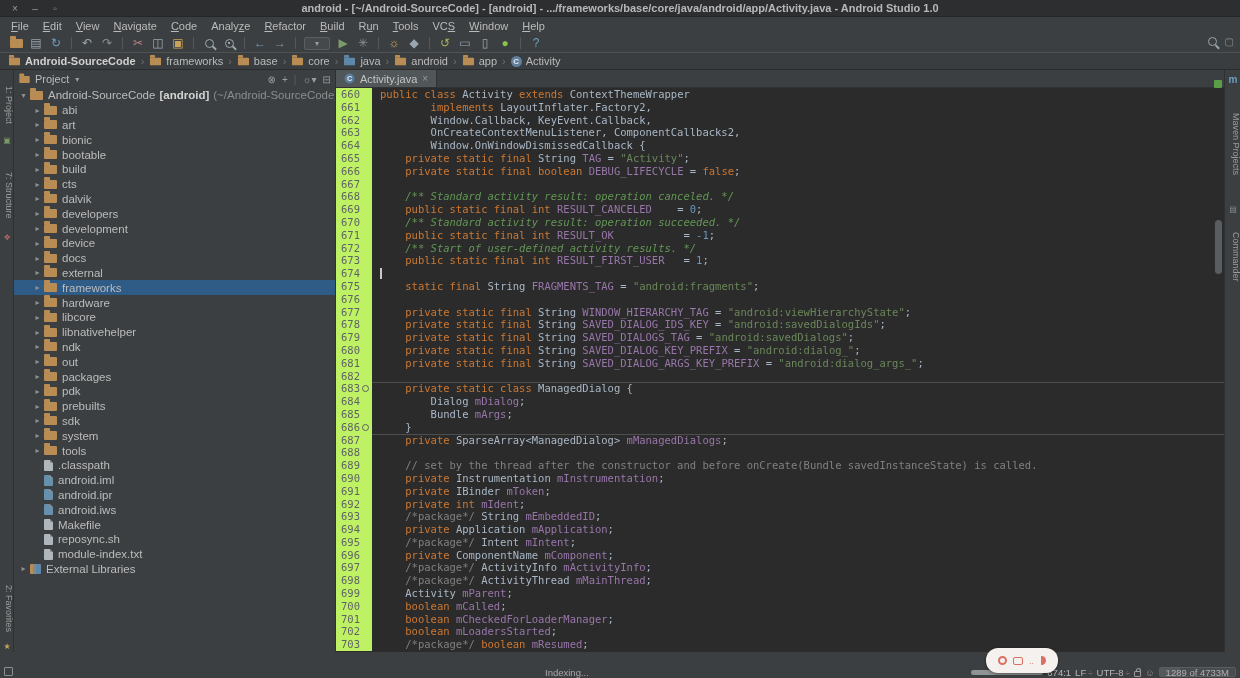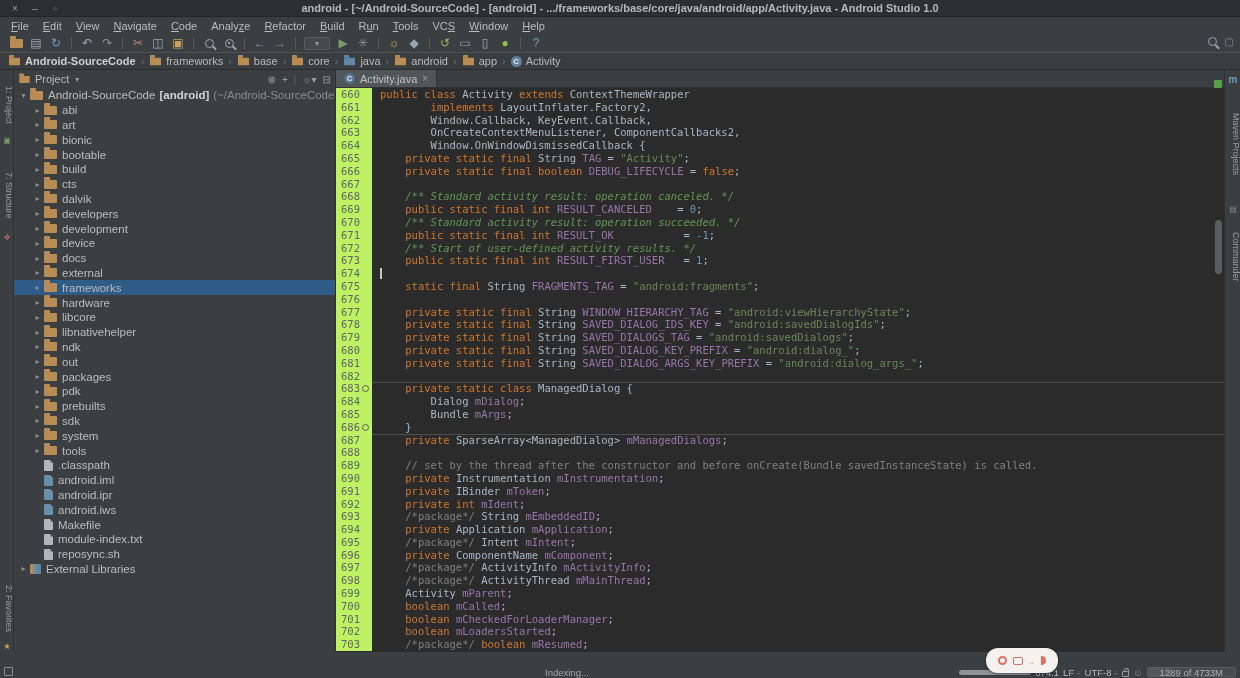--- a/index.html
+++ b/index.html
@@ -118,21 +118,21 @@
   #statusbar { position:absolute; left:0; top:666px; width:1240px; height:12px; background:#3c3f41;
     font-size:9.5px; color:#b6b6b6; }
   #st-toggle { position:absolute; left:4px; top:1px; }
   #st-indexing { position:absolute; left:545px; top:1px; color:#a8a8a8;}
   #st-right { position:absolute; right:4px; top:0; height:12px; display:flex; align-items:center; gap:4px;}
   #st-progress { width:72px; height:5px; background:#8f9395; border-radius:3px; }
   .st-sep-glyph { color:#8a8a8a; font-size:8px; margin-left:2px;}
   .i-lock { width:7px; height:6px; border:1px solid #9a9a9a; border-radius:1px; position:relative; display:inline-block; margin-top:3px;}
   .i-lock::before { content:""; position:absolute; left:1px; top:-4px; width:3px; height:3px;
     border:1px solid #9a9a9a; border-bottom:none; border-radius:3px 3px 0 0;}
-  #st-mem { background:#494c4e; border:1px solid #5a5d5f; border-radius:2px; padding:0 12px;
+  #st-mem { background:#494c4e; border:1px solid #5a5d5f; border-radius:2px; padding:0 6px;
     height:10px; line-height:9px; color:#b0b0b0; position:relative; overflow:hidden;}
   #st-mem .fill { position:absolute; left:0; top:0; bottom:0; width:27%; background:#56595b; }
   #st-mem .lbl { position:relative; }
 
   
   #overlay { position:absolute; left:986px; top:648px; width:72px; height:25px; background:#f4f1ee;
     border-radius:12px; box-shadow:0 1px 3px rgba(0,0,0,.45); display:flex; align-items:center;
     justify-content:center; gap:6px; z-index:10; }
   .ov-ring { width:9px; height:9px; border:2px solid #dc6e62; border-radius:50%; }
   .ov-cam { width:10px; height:8px; border:1.5px solid #dc6e62; border-radius:2px; }
@@ -418,25 +418,25 @@
           <div class="trow" style="padding-left: 30px;">
             <span class="ticon i-file teal"></span>
             <span>android.iws</span>
           </div>
           <div class="trow" style="padding-left: 30px;">
             <span class="ticon i-file"></span>
             <span>Makefile</span>
           </div>
           <div class="trow" style="padding-left: 30px;">
             <span class="ticon i-file"></span>
-            <span>module-index.txt</span>
+            <span>reposync.sh</span>
           </div>
           <div class="trow" style="padding-left: 30px;">
             <span class="ticon i-file"></span>
-            <span>reposync.sh</span>
+            <span>module-index.txt</span>
           </div>
           <div class="trow" style="padding-left: 3px;">
             <span class="tarrow">▸</span>
             <span class="ticon i-lib"></span>
             <span>External Libraries</span>
           </div>
         </div>
     </div>
 
     <div id="splitter"></div>

